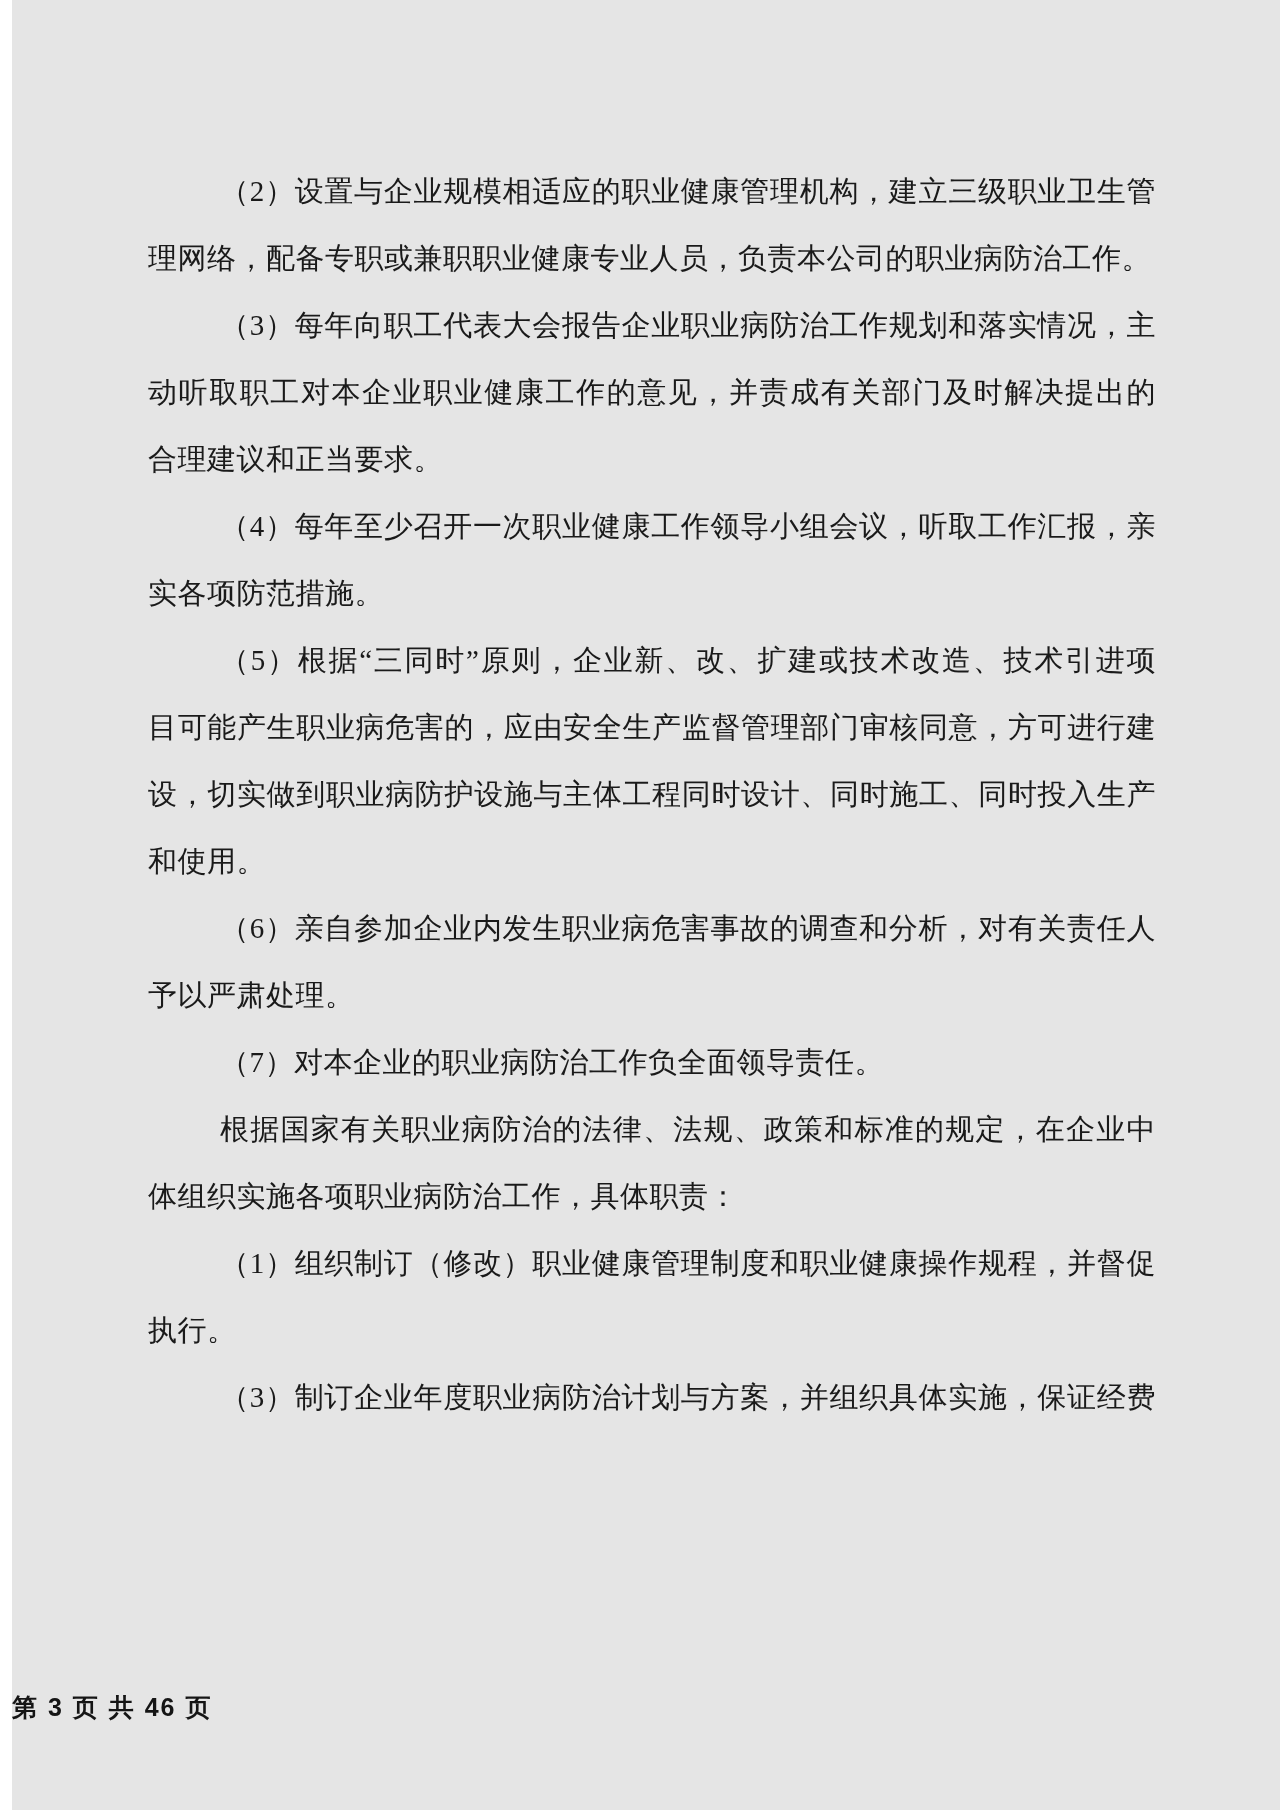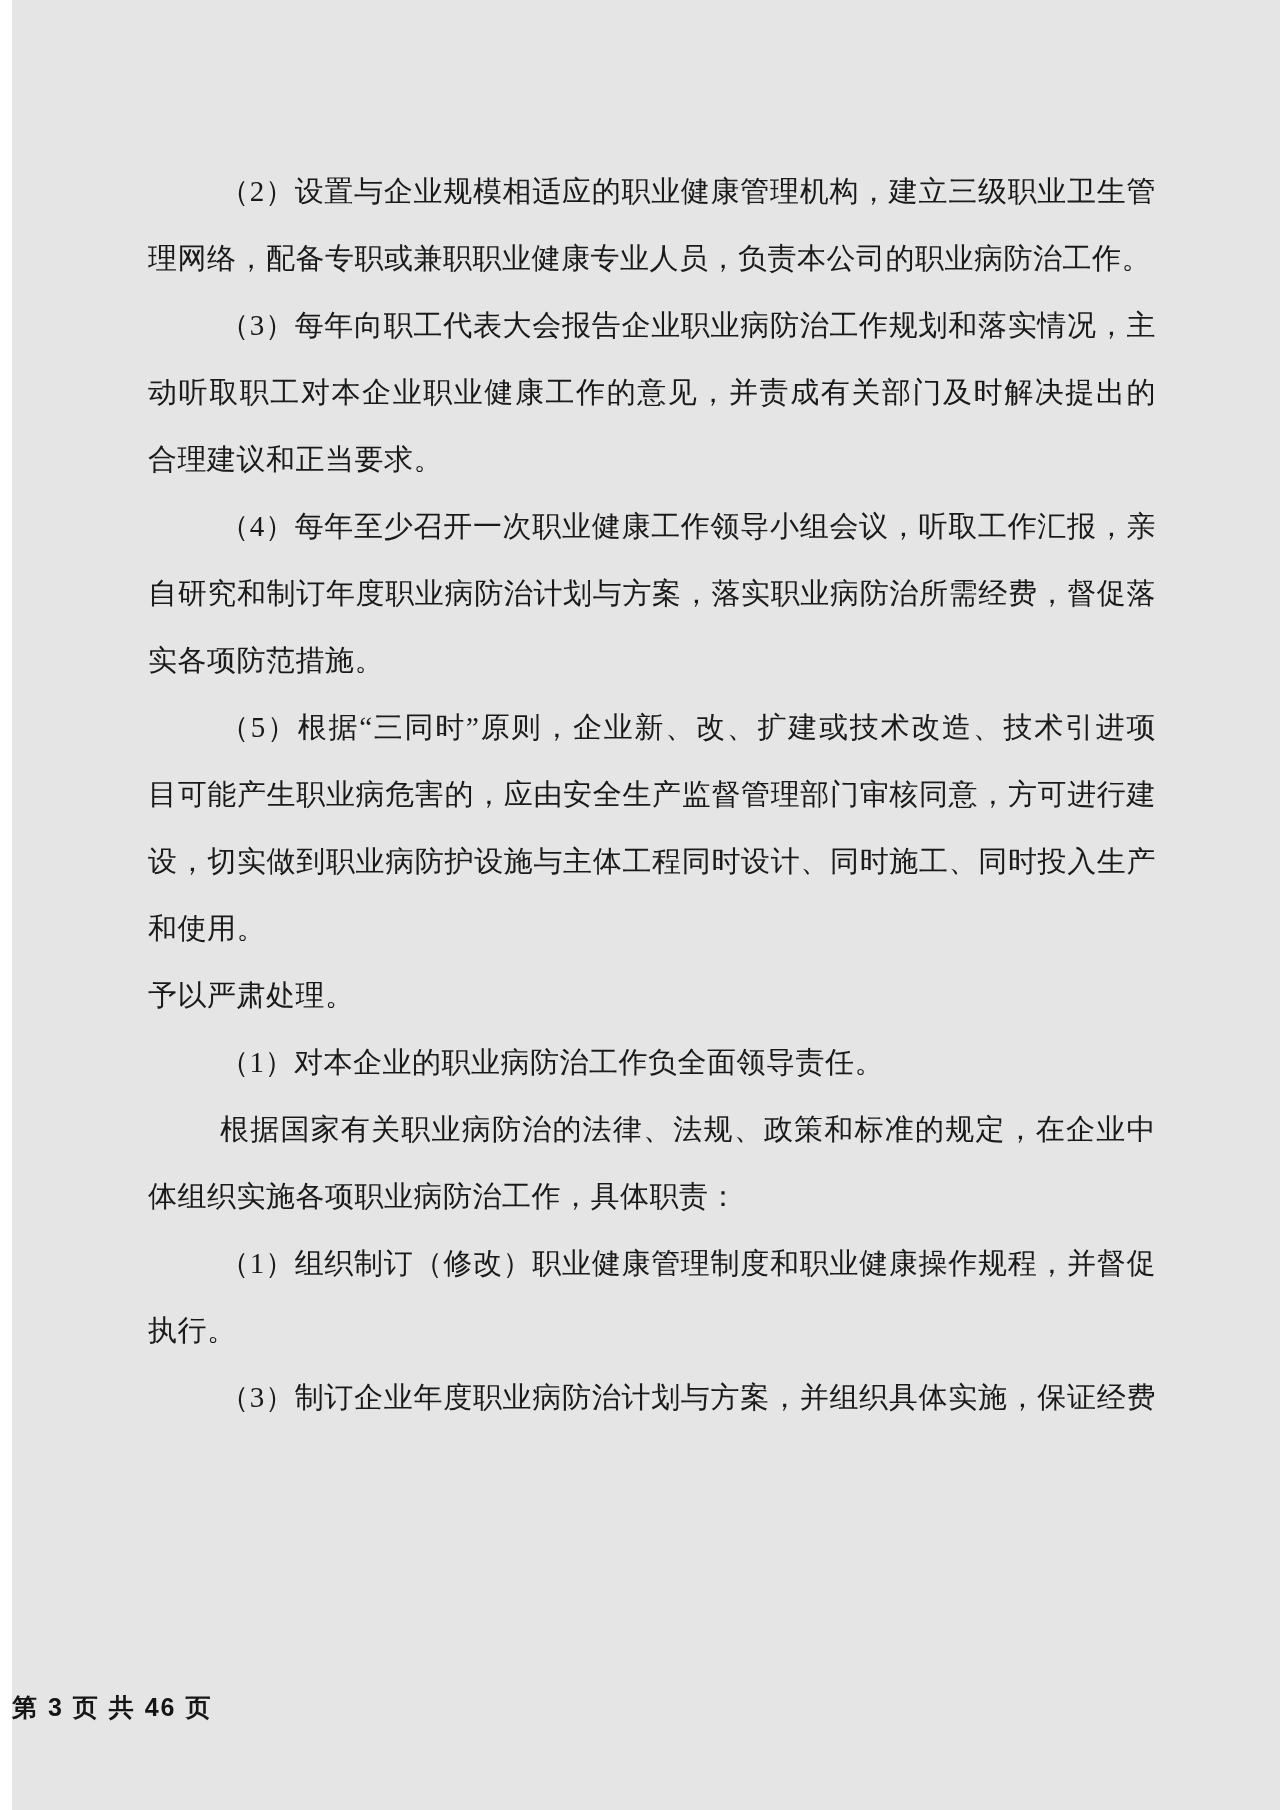--- a/index.html
+++ b/index.html
@@ -67,28 +67,28 @@
 <div class="page">
 
   <div class="doc-body">
 
   <div class="line indent fill">（2）设置与企业规模相适应的职业健康管理机构，建立三级职业卫生管</div>
       <div class="line">理网络，配备专职或兼职职业健康专业人员，负责本公司的职业病防治工作。</div>
       <div class="line indent fill">（3）每年向职工代表大会报告企业职业病防治工作规划和落实情况，主</div>
       <div class="line fill">动听取职工对本企业职业健康工作的意见，并责成有关部门及时解决提出的</div>
       <div class="line">合理建议和正当要求。</div>
       <div class="line indent fill">（4）每年至少召开一次职业健康工作领导小组会议，听取工作汇报，亲</div>
-      <div class="line fill">自研究和制订年度职业病防治计划与方案，落实职业病防治所需经费，督促落</div>
       <div class="line">实各项防范措施。</div>
       <div class="line indent fill">（5）根据“三同时”原则，企业新、改、扩建或技术改造、技术引进项</div>
       <div class="line fill">目可能产生职业病危害的，应由安全生产监督管理部门审核同意，方可进行建</div>
       <div class="line fill">设，切实做到职业病防护设施与主体工程同时设计、同时施工、同时投入生产</div>
       <div class="line">和使用。</div>
+      <div class="line indent fill">（6）亲自参加企业内发生职业病危害事故的调查和分析，对有关责任人</div>
       <div class="line">予以严肃处理。</div>
-      <div class="line indent">（1）对本企业的职业病防治工作负全面领导责任。</div>
+      <div class="line indent">（7）对本企业的职业病防治工作负全面领导责任。</div>
       <div class="line indent fill">根据国家有关职业病防治的法律、法规、政策和标准的规定，在企业中具</div>
       <div class="line">体组织实施各项职业病防治工作，具体职责：</div>
       <div class="line indent fill">（1）组织制订（修改）职业健康管理制度和职业健康操作规程，并督促</div>
       <div class="line">执行。</div>
       <div class="line indent fill">（3）制订企业年度职业病防治计划与方案，并组织具体实施，保证经费</div>
     </div>
 
   <div class="page-footer">
     <span>第 3 页 共 46 页</span>
   </div>

